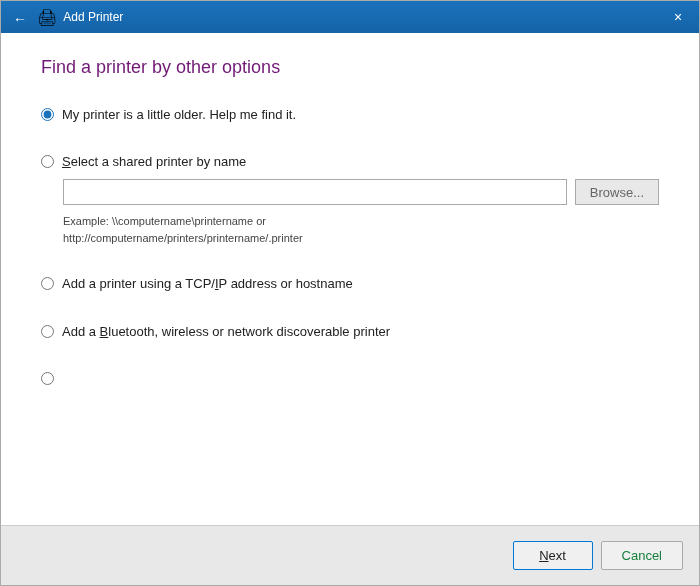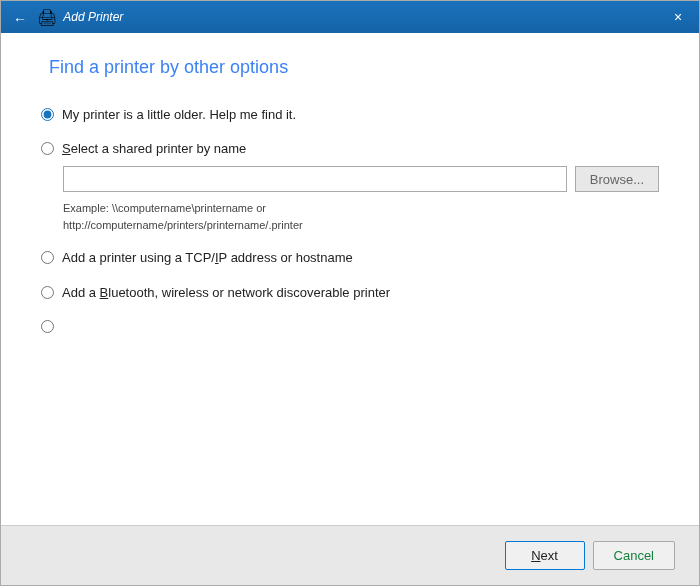--- a/index.html
+++ b/index.html
@@ -42,21 +42,20 @@
     .title-bar-left {
       display: flex;
       align-items: center;
       gap: 6px;
     }
 
     .title-bar-text {
       color: white;
       font-size: 12px;
       font-weight: 400;
-      font-style: italic;
     }
 
     .title-bar-close {
       width: 26px;
       height: 20px;
       background: transparent;
       border: none;
       color: white;
       font-size: 14px;
       cursor: pointer;
@@ -78,31 +77,30 @@
       border-radius: 2px;
     }
 
     .content-area {
       flex: 1;
       padding: 24px 40px;
       overflow-y: auto;
     }
 
     .page-title {
-      color: #3b82f6;
+      color: #701a75;
       font-size: 18px;
       font-weight: 400;
       margin-bottom: 28px;
-      margin-left: 8px;
     }
 
     .radio-group {
       display: flex;
       flex-direction: column;
-      gap: 16px;
+      gap: 29px;
     }
 
     .radio-item {
       display: flex;
       align-items: flex-start;
       gap: 8px;
     }
 
     .radio-item input[type="radio"] {
       margin-top: 2px;
@@ -160,21 +158,21 @@
       margin-top: 2px;
     }
 
     .footer {
       height: 60px;
       background: #e8e8e8;
       border-top: 1px solid #ccc;
       display: flex;
       align-items: center;
       justify-content: flex-end;
-      padding: 0 24px;
+      padding: 0 16px;
       gap: 8px;
       flex-shrink: 0;
     }
 
     .footer-btn {
       padding: 6px 20px;
       font-size: 13px;
       cursor: pointer;
       border-radius: 2px;
       min-width: 80px;

